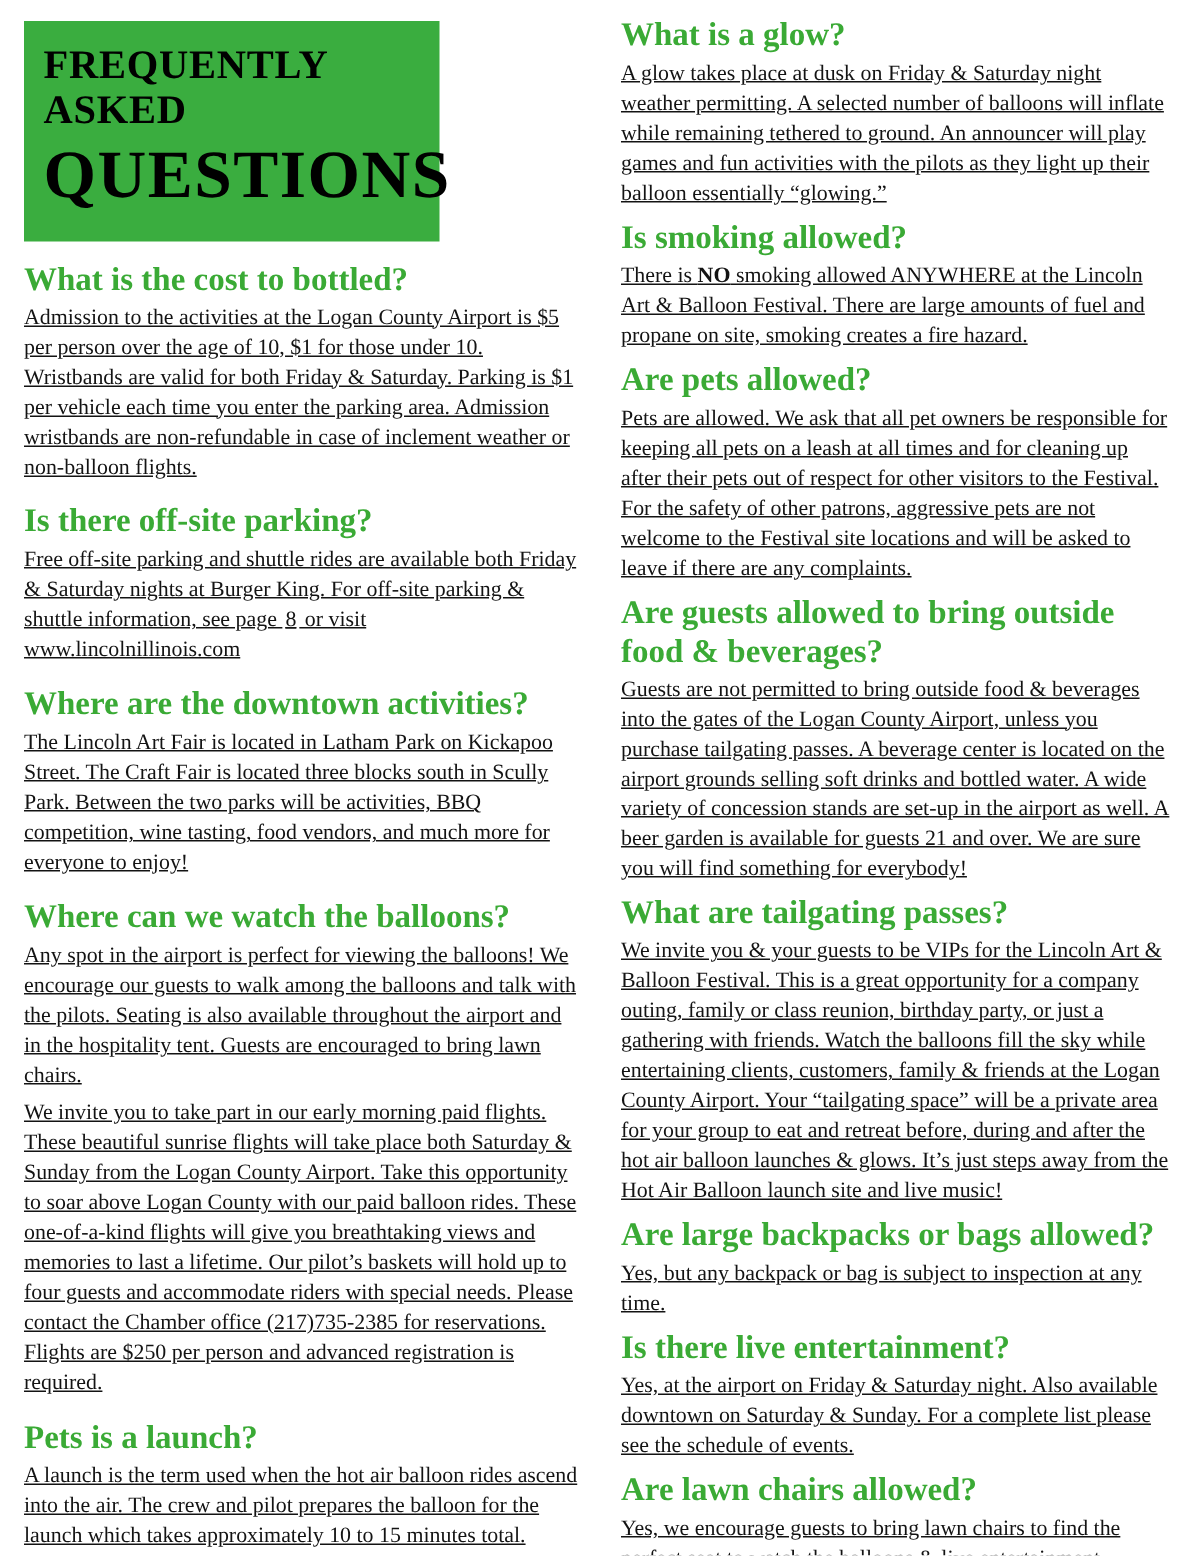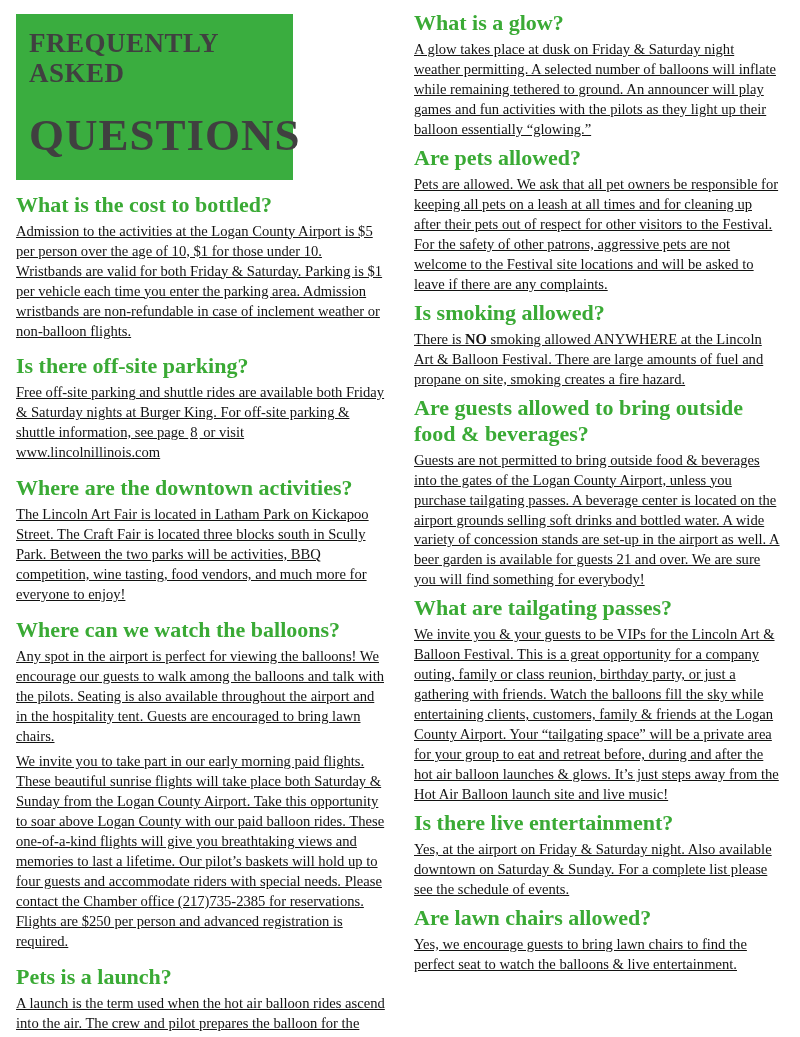--- a/index.html
+++ b/index.html
@@ -16,37 +16,37 @@
     font-family: "Liberation Serif", serif;
     color: #131313;
     padding: 8px 18px 14px 16px;
   }
   .columns { display: flex; gap: 26px; }
   .col-left  { width: 372px; flex: 0 0 372px; }
   .col-right { flex: 1; min-width: 0; }
 
   .header-box {
     background: var(--box-green, #3aad3f);
-    color: #404040;
+    color: #000000;
     width: 277px;
     padding: 15px 2px 20px 13px;
     margin: 6px 0 12px 0;
   }
   .header-line1 {
     font-size: 27px;
     font-weight: bold;
     letter-spacing: 0.5px;
     line-height: 1.1;
   }
   .header-line2 {
     font-size: 45px;
     font-weight: bold;
     letter-spacing: 1px;
     line-height: 1.05;
-    margin-top: 24px;
+    margin-top: 5px;
   }
 
   h2.faq-q {
     color: var(--green, #3aaa35);
     font-size: 22px;
     font-weight: bold;
     margin: 12px 0 4px 0;
     line-height: 1.18;
   }
   .col-right h2.faq-q:first-child, .col-right section:first-child h2.faq-q { margin-top: 2px; }
@@ -107,39 +107,43 @@
     </div>
 
     <div class="col-right">
 
       <section>
         <h2 class="faq-q">What is a glow?</h2>
         <p class="faq-a">A glow takes place at dusk on Friday &amp; Saturday night weather permitting. A selected number of balloons will inflate while remaining tethered to ground. An announcer will play games and fun activities with the pilots as they light up their balloon essentially “glowing.”</p>
       </section>
 
       <section>
-        <h2 class="faq-q">Are pets allowed?</h2>
-        <p class="faq-a">Pets are allowed. We ask that all pet owners be responsible for keeping all pets on a leash at all times and for cleaning up after their pets out of respect for other visitors to the Festival. For the safety of other patrons, aggressive pets are not welcome to the Festival site locations and will be asked to leave if there are any complaints.</p>
+        <h2 class="faq-q">Is smoking allowed?</h2>
+        <p class="faq-a"><span>There is </span><span class="bold">NO</span><span> smoking allowed ANYWHERE at the Lincoln Art &amp; Balloon Festival. There are large amounts of fuel and propane on site, smoking creates a fire hazard.</span></p>
       </section>
 
       <section>
-        <h2 class="faq-q">Is smoking allowed?</h2>
-        <p class="faq-a"><span>There is </span><span class="bold">NO</span><span> smoking allowed ANYWHERE at the Lincoln Art &amp; Balloon Festival. There are large amounts of fuel and propane on site, smoking creates a fire hazard.</span></p>
+        <h2 class="faq-q">Are pets allowed?</h2>
+        <p class="faq-a">Pets are allowed. We ask that all pet owners be responsible for keeping all pets on a leash at all times and for cleaning up after their pets out of respect for other visitors to the Festival. For the safety of other patrons, aggressive pets are not welcome to the Festival site locations and will be asked to leave if there are any complaints.</p>
       </section>
 
       <section>
         <h2 class="faq-q">Are guests allowed to bring outside food &amp; beverages?</h2>
         <p class="faq-a">Guests are not permitted to bring outside food &amp; beverages into the gates of the Logan County Airport, unless you purchase tailgating passes. A beverage center is located on the airport grounds selling soft drinks and bottled water. A wide variety of concession stands are set-up in the airport as well. A beer garden is available for guests 21 and over. We are sure you will find something for everybody!</p>
       </section>
 
       <section>
         <h2 class="faq-q">What are tailgating passes?</h2>
         <p class="faq-a">We invite you &amp; your guests to be VIPs for the Lincoln Art &amp; Balloon Festival. This is a great opportunity for a company outing, family or class reunion, birthday party, or just a gathering with friends. Watch the balloons fill the sky while entertaining clients, customers, family &amp; friends at the Logan County Airport. Your “tailgating space” will be a private area for your group to eat and retreat before, during and after the hot air balloon launches &amp; glows. It’s just steps away from the Hot Air Balloon launch site and live music!</p>
       </section>
 
+      <section>
+        <h2 class="faq-q">Are large backpacks or bags allowed?</h2>
+        <p class="faq-a">Yes, but any backpack or bag is subject to inspection at any time.</p>
+      </section>
 
       <section>
         <h2 class="faq-q">Is there live entertainment?</h2>
         <p class="faq-a">Yes, at the airport on Friday &amp; Saturday night. Also available downtown on Saturday &amp; Sunday. For a complete list please see the schedule of events.</p>
       </section>
 
       <section>
         <h2 class="faq-q">Are lawn chairs allowed?</h2>
         <p class="faq-a">Yes, we encourage guests to bring lawn chairs to find the perfect seat to watch the balloons &amp; live entertainment.</p>
       </section>

